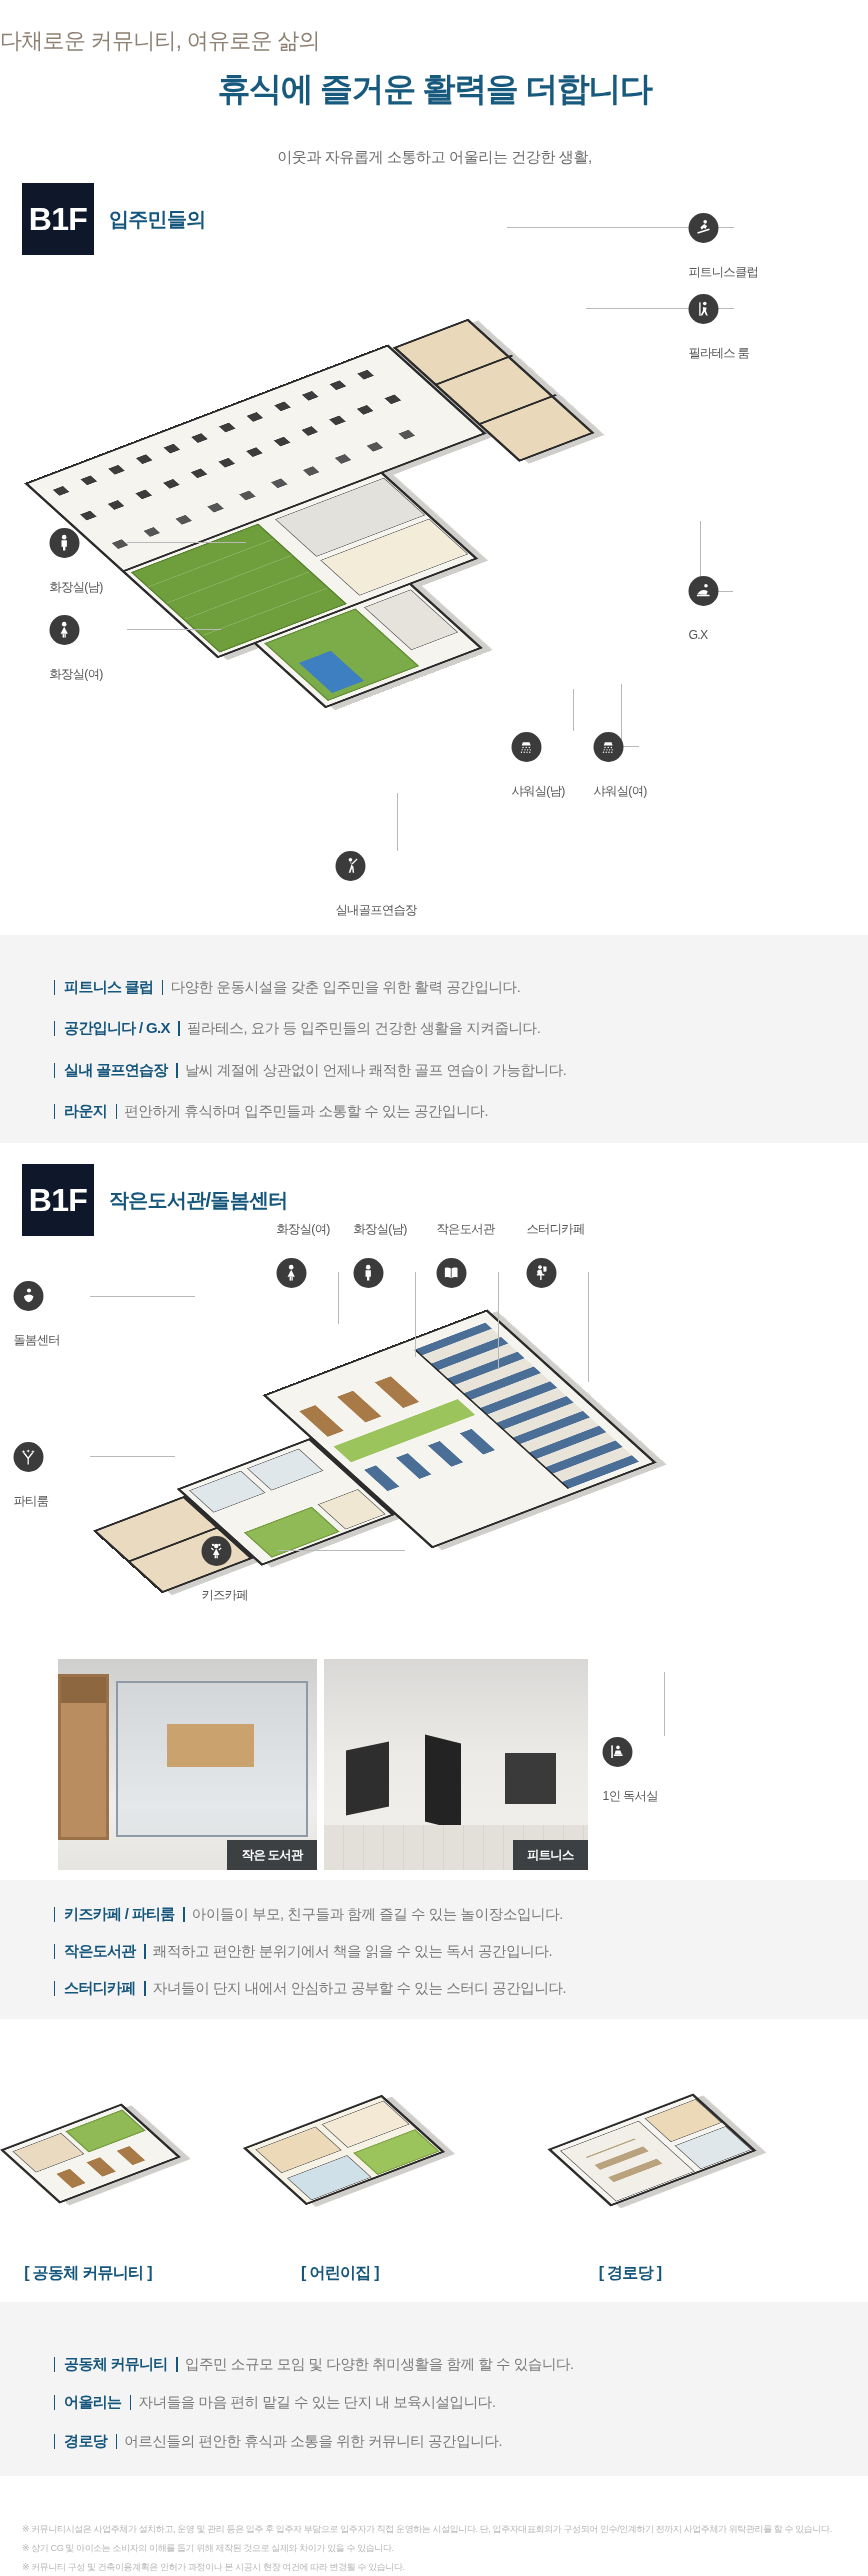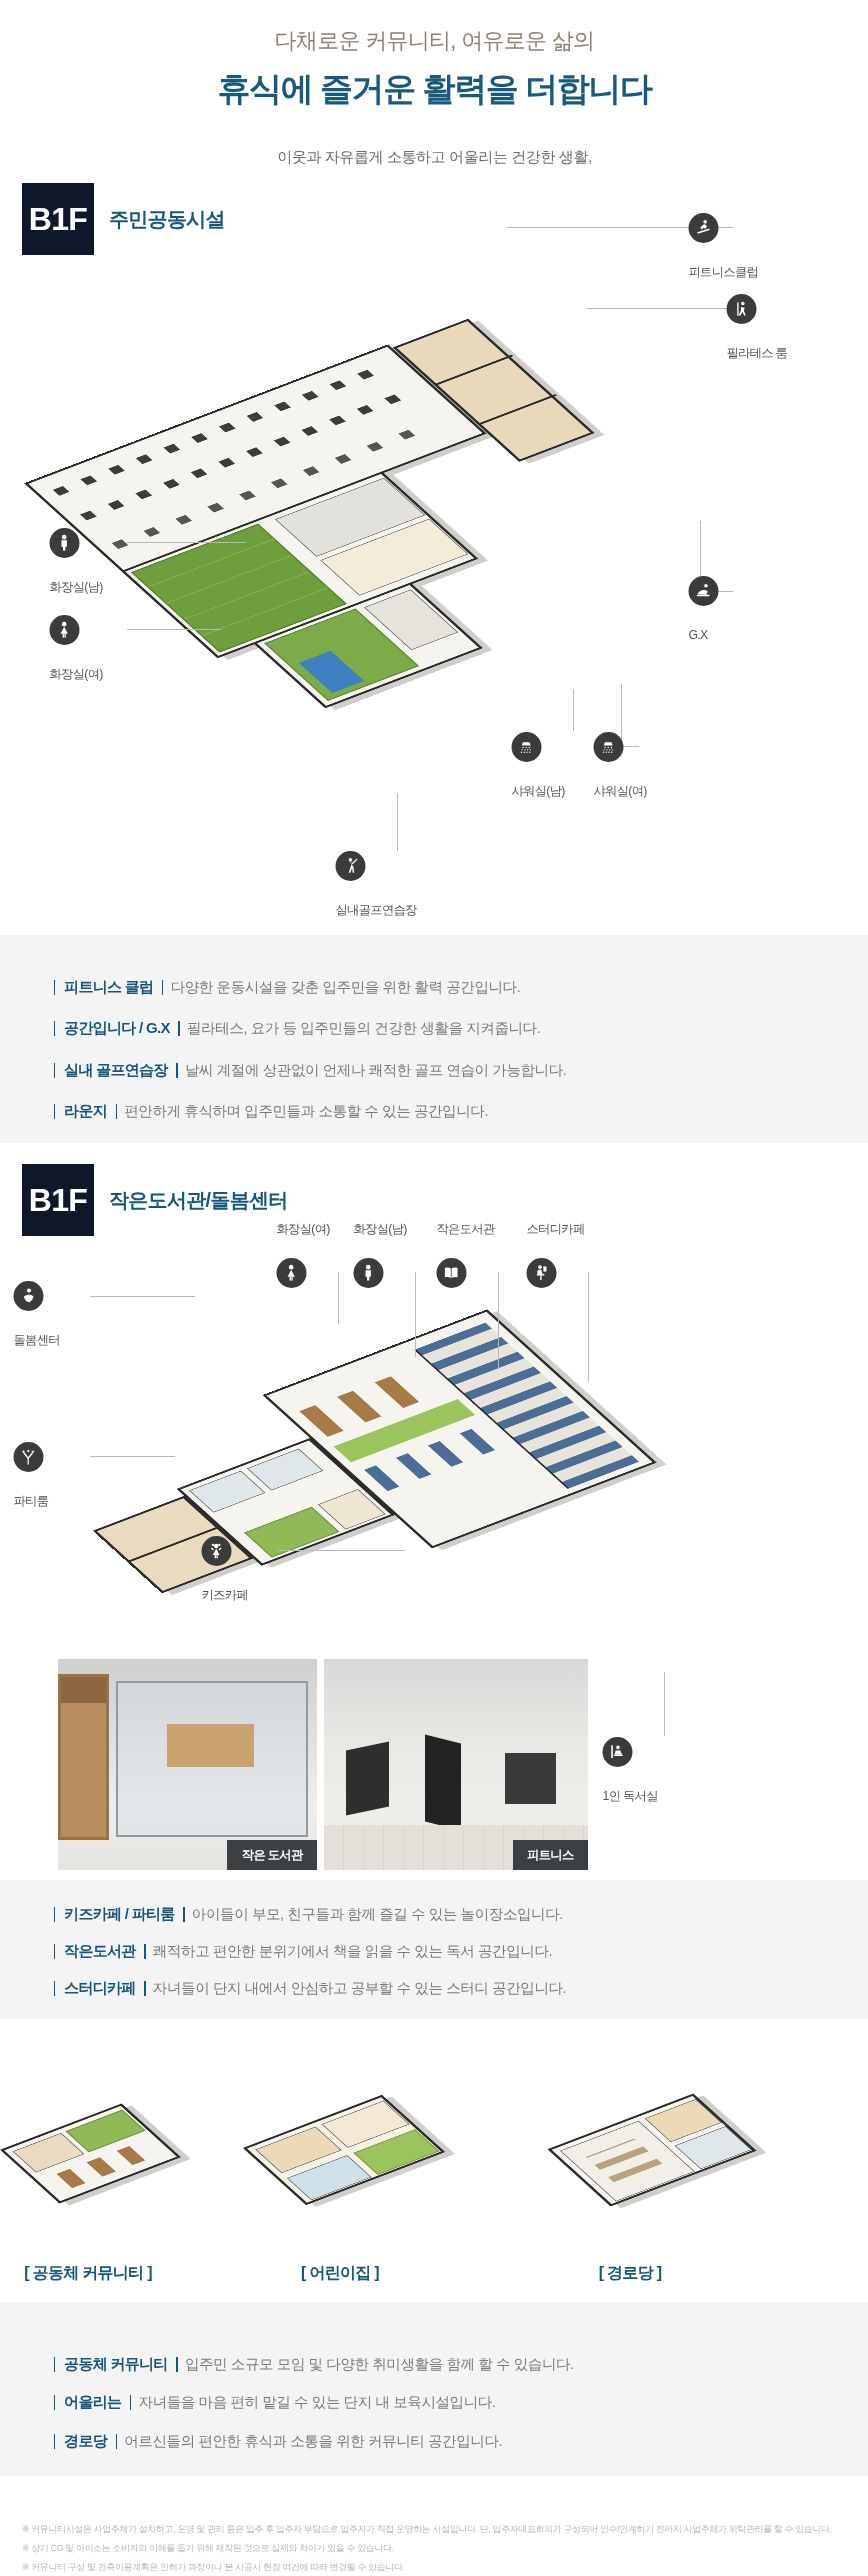--- a/index.html
+++ b/index.html
@@ -1,20 +1,20 @@
 <!DOCTYPE html>
 <html style="font-size:11.6px"><head>
 <meta charset="utf-8">
 <style>
   html,body{margin:0;padding:0;background:#fff;}
   .page{position:relative;width:869px;height:2576px;margin:0 auto;overflow:hidden;background:#fff;
         font-family:"Liberation Sans","DejaVu Sans",sans-serif;}
   .abs{position:absolute;}
   
-  .hd-sub{top:26px;left:0;width:869px;text-align:center;font-size:22px;color:#8e8173;letter-spacing:-0.7px;}
+  .hd-sub{top:26px;left:0;width:869px;text-align:left;font-size:22px;color:#8e8173;letter-spacing:-0.7px;}
   .hd-title{top:67px;left:0;width:869px;text-align:center;font-size:33px;font-weight:bold;color:#175a7e;letter-spacing:-1.4px;}
   .hd-desc{top:145px;left:0;width:869px;text-align:center;font-size:15px;color:#6b6b6b;line-height:24.6px;letter-spacing:-0.4px;}
   
   .fbadge{width:72px;height:72px;background:#0f172a;color:#fff;display:flex;align-items:center;justify-content:center;
           font-size:32px;font-weight:bold;letter-spacing:-0.7px;}
   .stitle{height:72px;line-height:72px;font-size:20px;font-weight:bold;color:#15567c;letter-spacing:-0.7px;}
   
   .callout{position:absolute;display:flex;flex-direction:column;align-items:flex-start;gap:20px;width:123px;}
   .co-below{transform:translate(-50%,-15px);}
   .co-above{transform:translate(-50%,-37px);flex-direction:column-reverse;}
@@ -47,21 +47,21 @@
 
 <div class="page">
 
   <div class="abs hd-sub">다채로운 커뮤니티, 여유로운 삶의</div>
   <div class="abs hd-title">휴식에 즐거운 활력을 더합니다</div>
   <div class="abs hd-desc">
     <div>이웃과 자유롭게 소통하고 어울리는 건강한 생활,</div>
   </div>
 
   <div class="abs fbadge" style="left:22px;top:183px;">B1F</div>
-  <div class="abs stitle" style="left:109px;top:183px;">주민공동시설</div>
+  <div class="abs stitle" style="left:109px;top:183px;">입주민들의</div>
 
   <div class="iso" id="plan1" style="left:109px;top:275px;width:536px;height:492px;">
     <div class="room slab" style="left:7.2px;top:0;width:434px;height:181px;">
       <div class="room" style="left:14.5px;top:22px;width:376px;height:11.6px;background:repeating-linear-gradient(90deg,#3c3c3c 0 11.6px,transparent 11.6px 33px);"></div>
       <div class="room" style="left:14.5px;top:72px;width:376px;height:11.6px;background:repeating-linear-gradient(90deg,#3c3c3c 0 11.6px,transparent 11.6px 33px);"></div>
       <div class="room" style="left:14.5px;top:130px;width:376px;height:11.6px;background:repeating-linear-gradient(90deg,#555 0 11.6px,transparent 11.6px 38px);"></div>
     </div>
     <div class="room slab" style="left:442px;top:7.2px;width:90px;height:232px;background:#e9d8ba;">
       <div class="room" style="left:0;top:72px;width:90px;height:2.9px;background:#2c2c2c;"></div>
       <div class="room" style="left:0;top:152px;width:90px;height:2.9px;background:#2c2c2c;"></div>
@@ -92,21 +92,21 @@
   <div class="callout co-below" style="left:750px;top:228px;">
     <span class="co-circle">
       <svg width="17.4" height="17.4" viewBox="0 0 22 22" fill="#fff">
           <circle cx="13.5" cy="3.6" r="2.3"></circle>
           <path d="M7.5 10.5l4.8-4.2 3.6 2.6-2.1 3.6-2-1.4-2.8 2.4z"></path>
           <path d="M3.5 16.8L18.6 12l.7 1.9L4.2 18.7z"></path>
         </svg>
     </span>
     <span class="co-label">피트니스클럽</span>
   </div>
-  <div class="callout co-below" style="left:788px;top:309px;">
+  <div class="callout co-below" style="left:750px;top:309px;">
     <span class="co-circle">
       <svg width="17.4" height="17.4" viewBox="0 0 22 22" fill="#fff">
           <rect x="6" y="3" width="1.7" height="17"></rect>
           <circle cx="13" cy="4.4" r="2.3"></circle>
           <path d="M10.6 8.8l4.8 1.1-1 3.8 2.4 6h-2.1l-2.1-4.8-2.7 4.8H7.8l3-6.6z"></path>
         </svg>
     </span>
     <span class="co-label">필라테스 룸</span>
   </div>
   <div class="callout co-below" style="left:111px;top:543px;">

